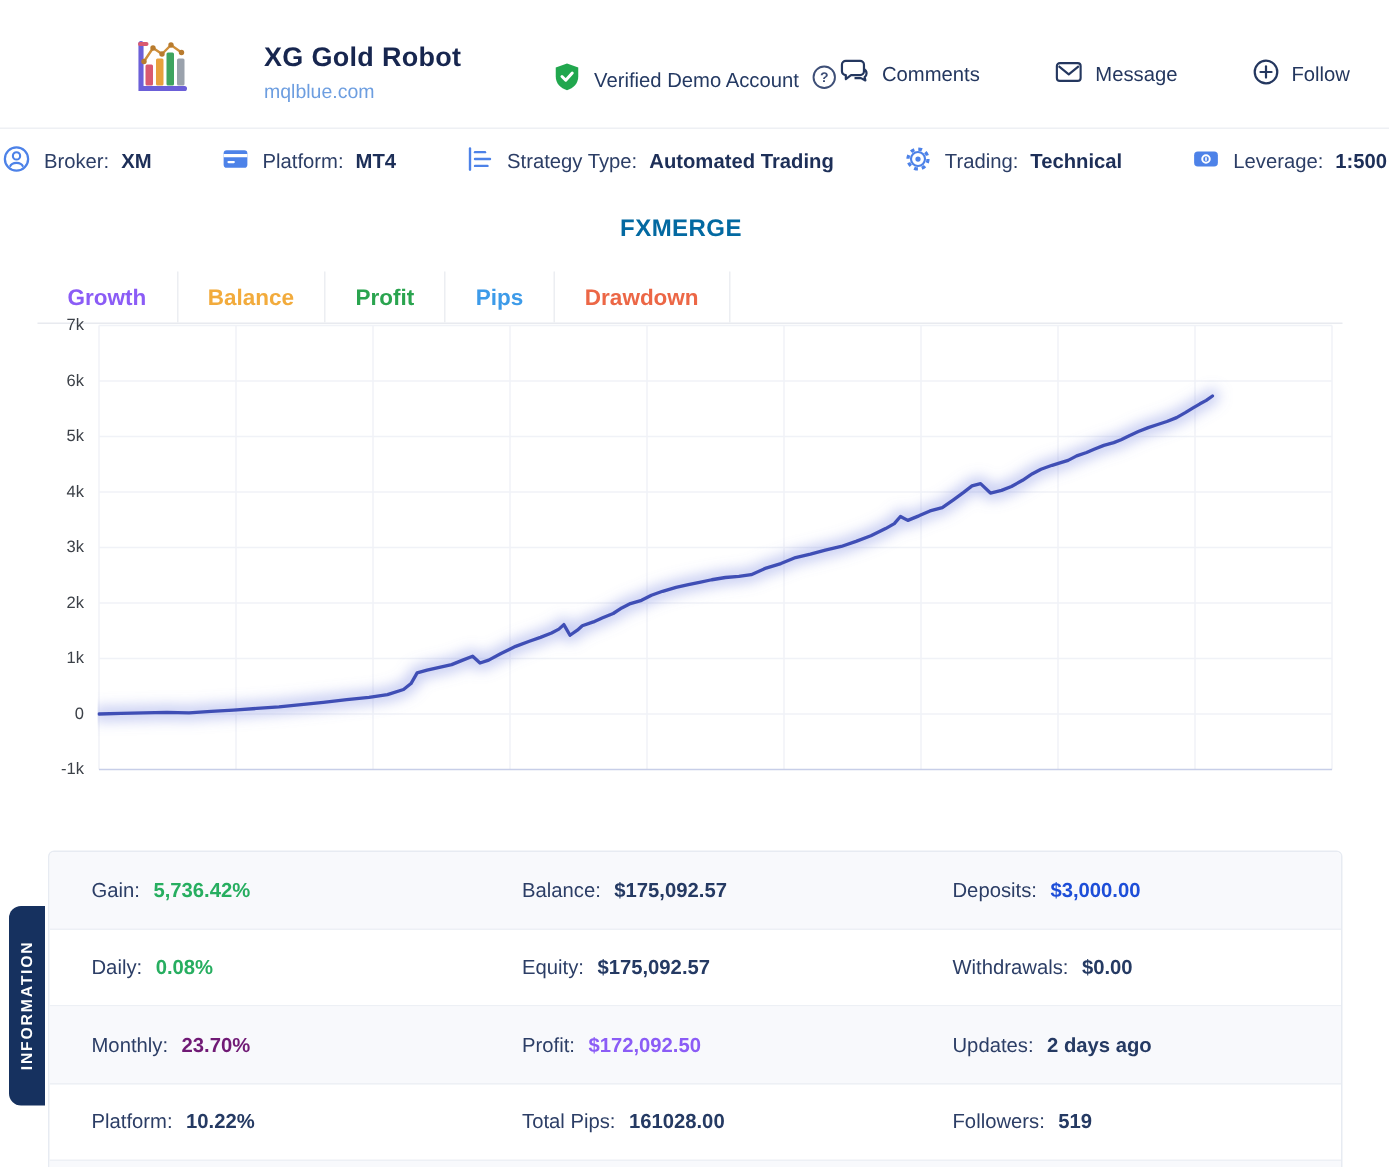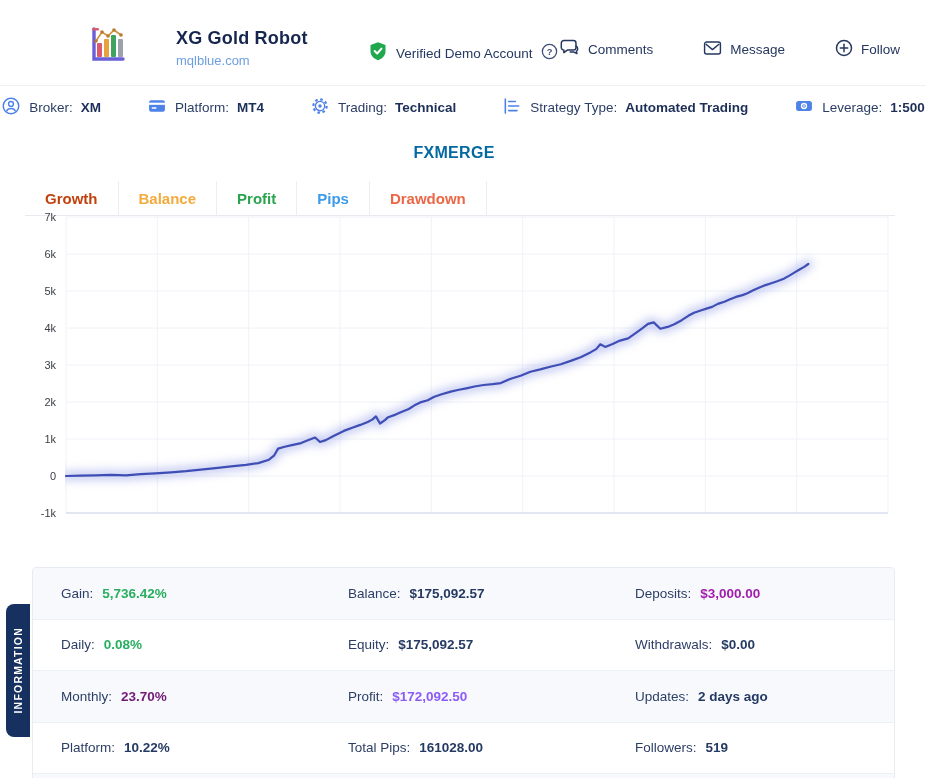--- a/index.html
+++ b/index.html
@@ -154,57 +154,57 @@
           <rect x="2.5" y="8" width="19" height="2.6" fill="#fff"></rect>
           <rect x="5.5" y="13.5" width="6" height="1.8" rx="0.9" fill="#fff"></rect>
         </svg>
       </span>
       <span>Platform:</span>
       <b>MT4</b>
     </div>
     <div class="info-item">
       <span class="icon">
         <svg width="20" height="20" viewBox="0 0 24 24">
-          <circle cx="12" cy="12" r="8" fill="none" stroke="#4d82e8" stroke-width="2.6" stroke-dasharray="3.1 3.18"></circle>
-          <circle cx="12" cy="12" r="5.6" fill="none" stroke="#4d82e8" stroke-width="1.7"></circle>
-          <circle cx="12" cy="12" r="2.1" fill="#4d82e8"></circle>
-        </svg>
-      </span>
-      <span>Trading:</span>
-      <b>Technical</b>
-    </div>
-    <div class="info-item">
-      <span class="icon">
-        <svg width="20" height="20" viewBox="0 0 24 24">
           <line x1="4" y1="3.5" x2="4" y2="20.5" stroke="#4d82e8" stroke-width="1.9" stroke-linecap="round"></line>
           <line x1="8" y1="6.5" x2="16" y2="6.5" stroke="#4d82e8" stroke-width="1.9" stroke-linecap="round"></line>
           <line x1="8" y1="12" x2="20" y2="12" stroke="#4d82e8" stroke-width="1.9" stroke-linecap="round"></line>
           <line x1="8" y1="17.5" x2="18" y2="17.5" stroke="#4d82e8" stroke-width="1.9" stroke-linecap="round"></line>
         </svg>
       </span>
       <span>Strategy Type:</span>
       <b>Automated Trading</b>
     </div>
     <div class="info-item">
       <span class="icon">
         <svg width="20" height="20" viewBox="0 0 24 24">
+          <circle cx="12" cy="12" r="8" fill="none" stroke="#4d82e8" stroke-width="2.6" stroke-dasharray="3.1 3.18"></circle>
+          <circle cx="12" cy="12" r="5.6" fill="none" stroke="#4d82e8" stroke-width="1.7"></circle>
+          <circle cx="12" cy="12" r="2.1" fill="#4d82e8"></circle>
+        </svg>
+      </span>
+      <span>Trading:</span>
+      <b>Technical</b>
+    </div>
+    <div class="info-item">
+      <span class="icon">
+        <svg width="20" height="20" viewBox="0 0 24 24">
           <rect x="2.5" y="6" width="19" height="12" rx="3" fill="#4d82e8"></rect>
           <circle cx="12" cy="12" r="3" fill="none" stroke="#fff" stroke-width="1.6"></circle>
           <line x1="12" y1="10.6" x2="12" y2="13.4" stroke="#fff" stroke-width="1.3"></line>
         </svg>
       </span>
       <span>Leverage:</span>
       <b>1:500</b>
     </div>
   </div>
 
   <div class="fxmerge">FXMERGE</div>
 
   <div class="tabs">
-    <button class="tab" style="color: #c2410c;">Growth</button>
+    <button class="tab" style="color: #8b5cf6;">Growth</button>
     <button class="tab" style="color: rgb(242, 171, 60);">Balance</button>
     <button class="tab" style="color: rgb(42, 164, 79);">Profit</button>
     <button class="tab" style="color: rgb(61, 155, 233);">Pips</button>
     <button class="tab" style="color: rgb(236, 103, 70);">Drawdown</button>
   </div>
 
   <div class="chart">
     <div id="y-labels">
         <div class="ytick" style="top: -4.5px;">7k</div>
         <div class="ytick" style="top: 32.5px;">6k</div>
@@ -248,21 +248,21 @@
 
   <div class="stats-card">
     <div class="stats-row stripe">
       <div class="cell">
         <span>Gain:</span><span class="val" style="color: rgb(39, 174, 96);">5,736.42%</span>
       </div>
       <div class="cell">
         <span>Balance:</span><span class="val" style="color: rgb(37, 58, 99);">$175,092.57</span>
       </div>
       <div class="cell">
-        <span>Deposits:</span><span class="val" style="color: #a21caf;">$3,000.00</span>
+        <span>Deposits:</span><span class="val" style="color: #1d4ed8;">$3,000.00</span>
       </div>
     </div>
     <div class="stats-row">
       <div class="cell">
         <span>Daily:</span><span class="val" style="color: rgb(39, 174, 96);">0.08%</span>
       </div>
       <div class="cell">
         <span>Equity:</span><span class="val" style="color: rgb(37, 58, 99);">$175,092.57</span>
       </div>
       <div class="cell">

